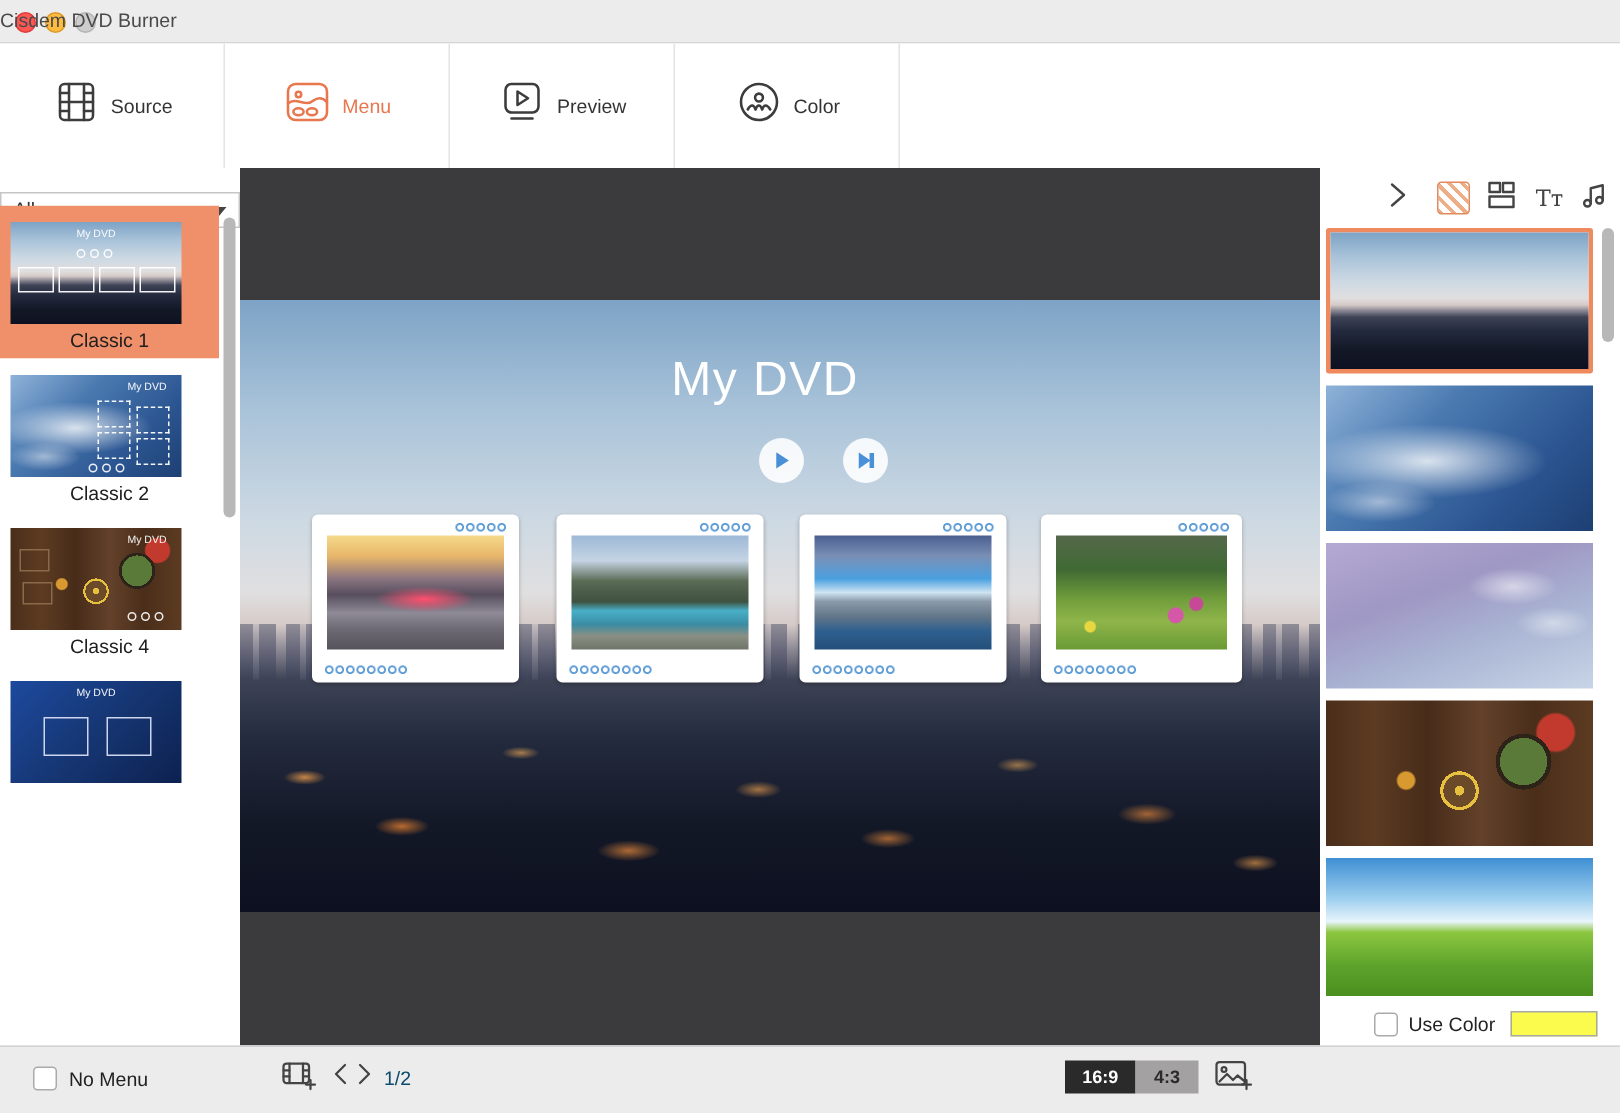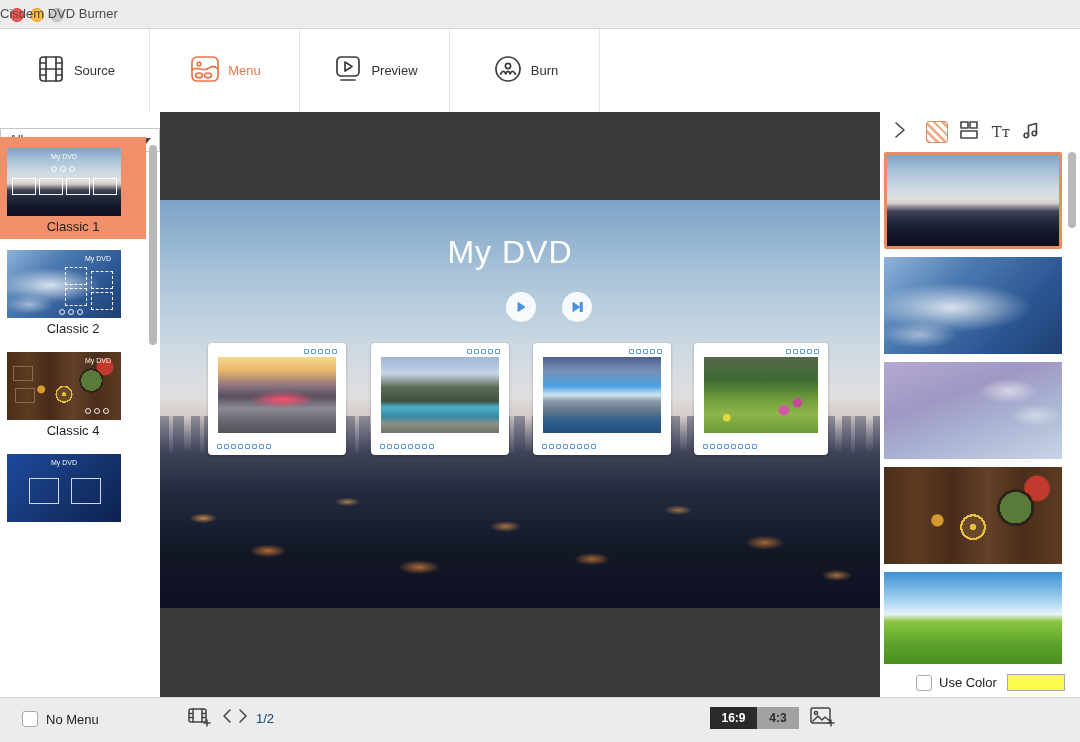--- a/index.html
+++ b/index.html
@@ -102,21 +102,21 @@
   .img-cityday{background:
      linear-gradient(180deg,#4a5f8f 0%,#7a8fb5 18%,#4aa0e0 38%,#cfe4f2 50%,#8a9aa8 58%,#5f7488 72%,#2e5f8f 84%,#24507a 100%);}
   .img-meadow{background:
      radial-gradient(circle at 70% 70%, #d457a8 0 5%, transparent 6%),
      radial-gradient(circle at 82% 60%, #c84898 0 4%, transparent 5%),
      radial-gradient(circle at 20% 80%, #e8d840 0 3%, transparent 4%),
      linear-gradient(180deg,#55684a 0%,#3f6a33 30%,#6f9c3b 55%,#8fb54a 75%,#6a9a35 100%);}
   
   .rpanel{position:absolute;left:880px;top:112px;width:200px;height:585px;background:#fff;}
   .tools{position:absolute;left:0;top:4px;width:200px;height:36px;}
-  .toolbtn{position:absolute;top:4px;width:24px;height:24px;display:flex;align-items:center;justify-content:center;}
+  .toolbtn{position:absolute;top:4px;width:24px;height:24px;display:flex;align-items:center;justify-content:center;margin-left:32px;}
   .toolbtn svg{stroke:#444;fill:none;stroke-width:1.6;stroke-linecap:round;stroke-linejoin:round;}
   .hatch{width:20px;height:20px;border:1.6px solid #e08a5e;border-radius:3px;background:
      repeating-linear-gradient(45deg, rgba(237,169,129,.95) 0 2.5px, transparent 2.5px 6px);}
   .tt{font-family:"DejaVu Serif",serif;font-size:15px;color:#444;}
   .rthumbs{position:absolute;left:0;top:40px;width:200px;height:516px;overflow:hidden;}
   .rthumb{position:relative;margin:0 0 8px 4px;width:178px;height:97px;box-sizing:border-box;border-radius:2px;}
   .rthumb.selected{border:3px solid #ee8a5e;}
   .rthumb .fill{position:absolute;inset:0;}
   .vscroll.right{left:188px;top:40px;height:76px;}
   .usecolor{position:absolute;left:4px;bottom:0;width:200px;height:29px;background:#fff;
@@ -189,21 +189,21 @@
         </svg></span>
       <span class="lbl">Menu</span>
     </div>
     <div class="tab" style="left:450px">
       <span>
         <svg width="34" height="30" viewBox="0 0 34 30">
           <circle cx="17" cy="15" r="12"></circle>
           <circle cx="17" cy="12" r="2.6"></circle>
           <path d="M9.5 20 c2-3.5 4-3.5 5.2 0 c1.2-3.5 3.2-3.5 4.4 0 c1.2-3.5 3.2-3.5 5.4 0"></path>
         </svg></span>
-      <span class="lbl">Burn</span>
+      <span class="lbl">Color</span>
     </div>
   </div>
 
   <div class="sidebar">
     <div class="filter">
       <span>All</span>
       <span class="caret"></span>
     </div>
     <div class="tpl-list">
 

